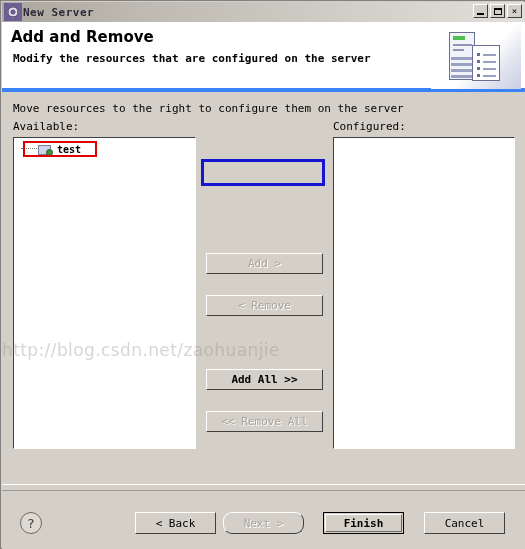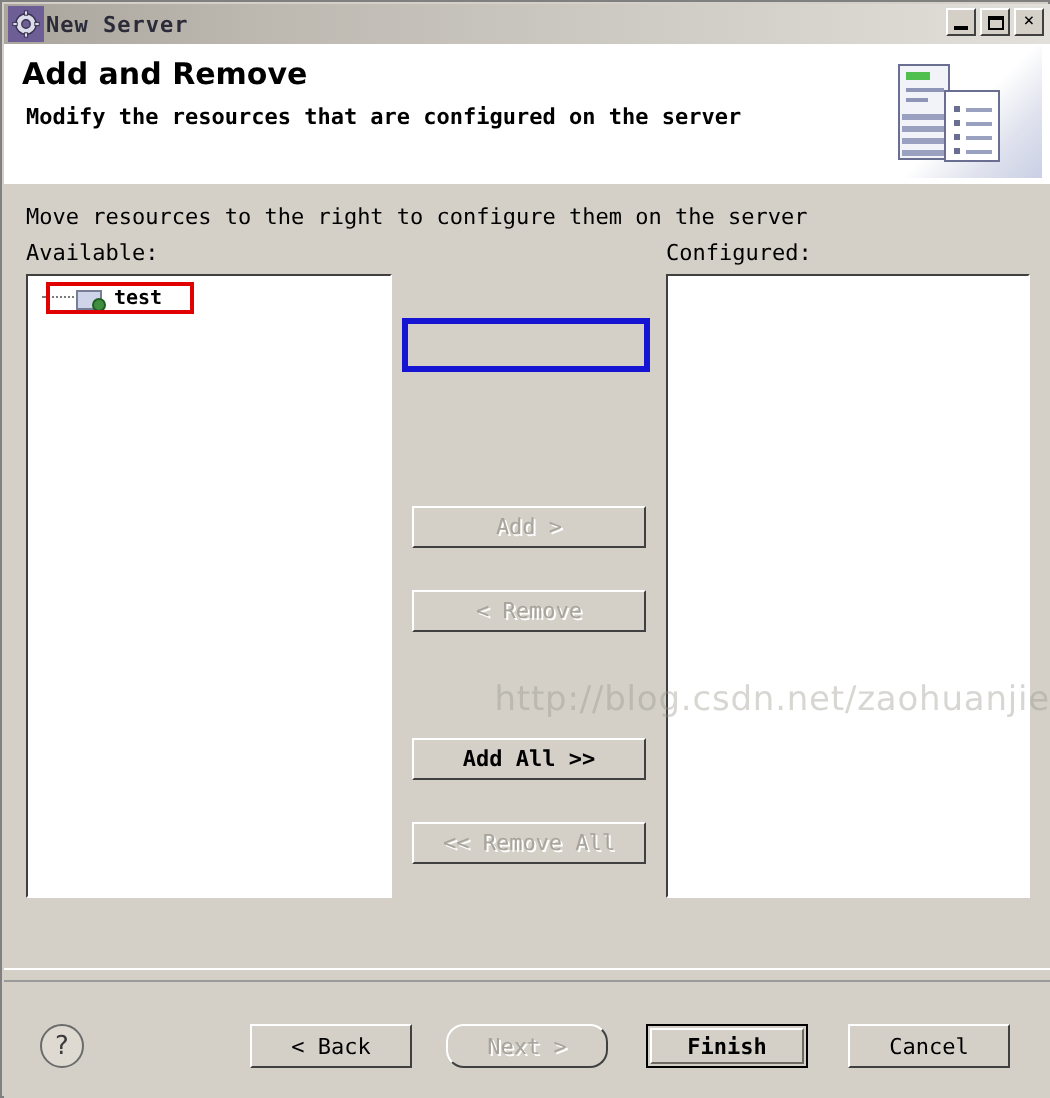--- a/index.html
+++ b/index.html
@@ -93,21 +93,21 @@
   }
 
   
   .header {
     position: absolute;
     left: 1px; top: 21px;
     width: 523px;
     height: 72px;
     background: #ffffff;
     box-sizing: border-box;
-    border-bottom: 2px solid #3b82f6;
+    border-bottom: 6px solid #3b82f6;
   }
   .header-title {
     position: absolute;
     left: 9px; top: 6px;
     font-family: "DejaVu Sans", sans-serif;
     font-size: 15px;
     font-weight: bold;
     color: #000000;
   }
   .header-sub {
@@ -292,21 +292,21 @@
     border: 3px solid #1414d2;
     box-sizing: border-box;
     pointer-events: none;
   }
 
   
   .watermark {
     position: absolute;
     left: 0; top: 248px;
     width: 523px;
-    text-align: right;
+    text-align: left;
     font-family: "DejaVu Sans", sans-serif;
     font-size: 17px;
     color: rgba(150,146,138,0.38);
     white-space: nowrap;
     pointer-events: none;
     letter-spacing: 0.4px;
   }
 
   
   .footer {
@@ -365,21 +365,21 @@
   .navbtn.default .inner {
     position: absolute;
     left: 1px; top: 1px; right: 1px; bottom: 1px;
     border-top: 1px solid #ffffff;
     border-left: 1px solid #ffffff;
     border-right: 1px solid #6d6a63;
     border-bottom: 1px solid #6d6a63;
     box-sizing: border-box;
     pointer-events: none;
   }
-  .b-back   { left: 124px; }
+  .b-back   { left: 134px; }
   .b-next   { left: 222px; border-radius: 9px; }
   .b-finish { left: 322px; }
   .b-cancel { left: 423px; }
 </style>
 </head>
 <body>
 
 <div id="app">
   <div class="window">
 

